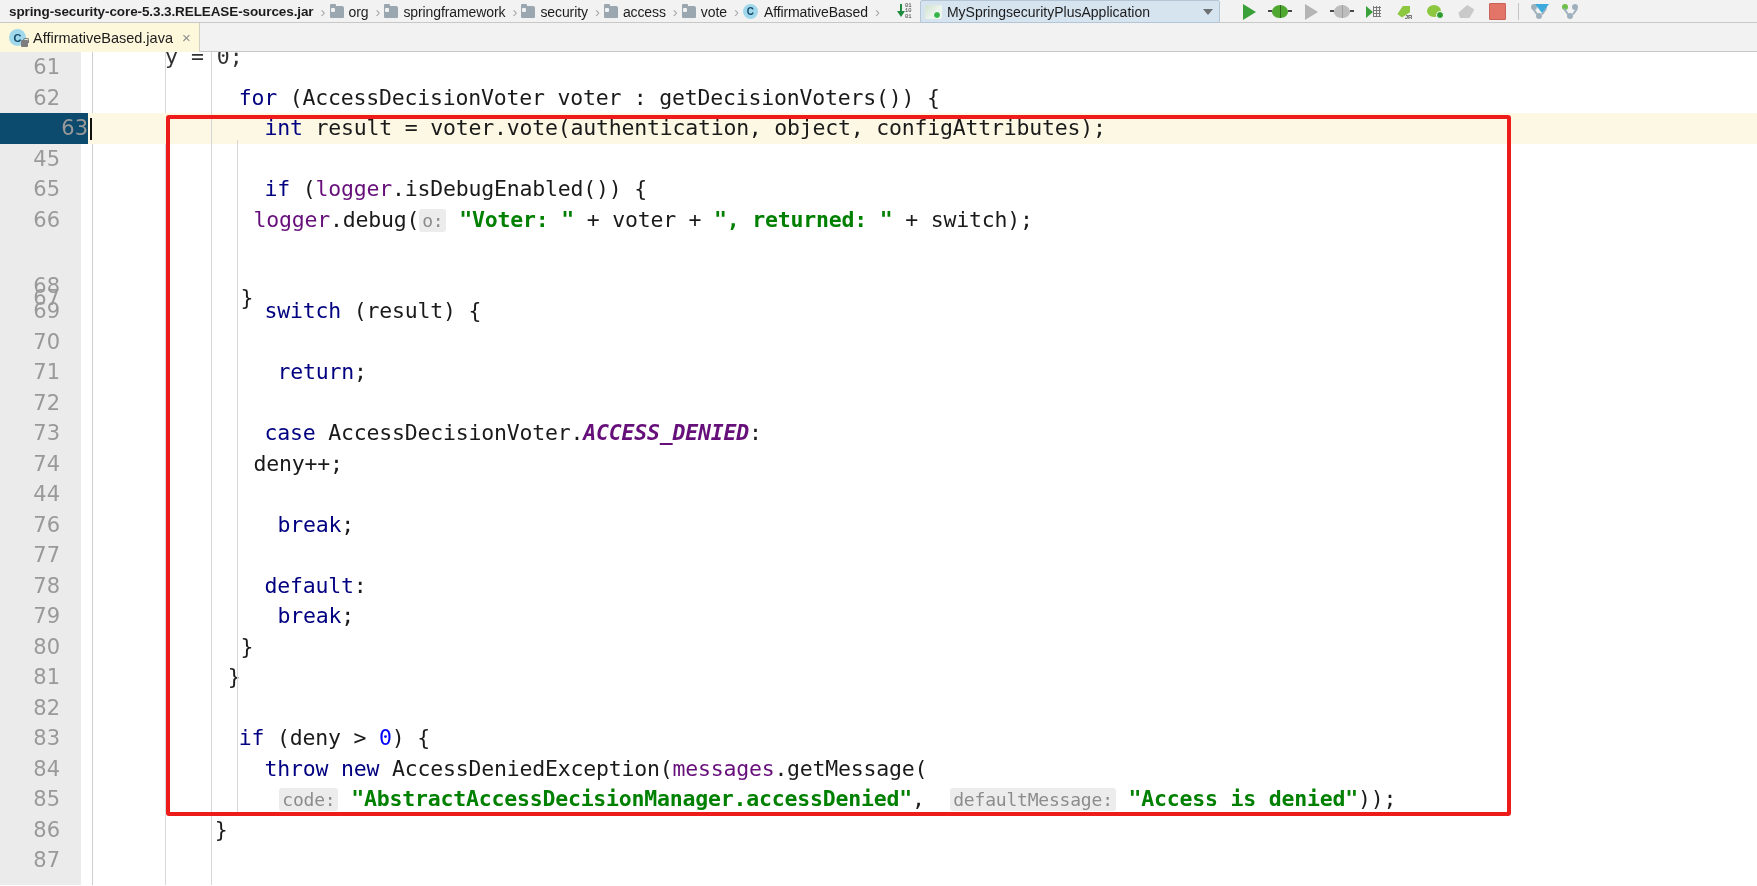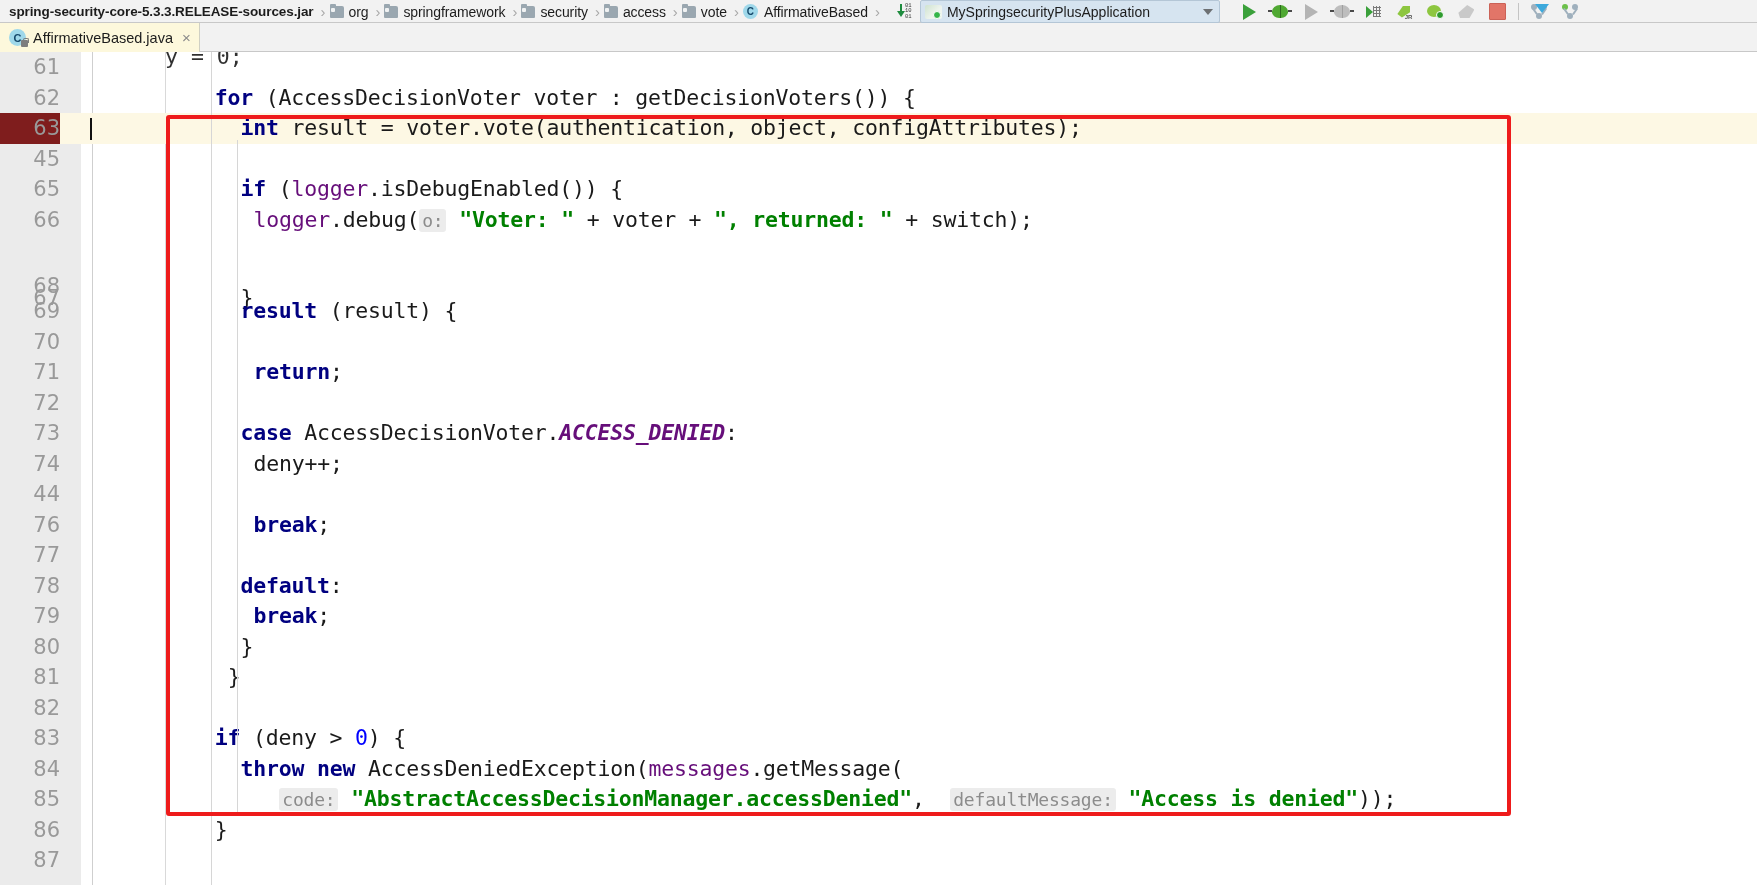--- a/index.html
+++ b/index.html
@@ -153,39 +153,39 @@
   .gutter{
     position:absolute;left:0;top:0;width:81px;height:833px;
     background:#ebebeb;
   }
   .gutter-b{position:absolute;left:81px;top:0;width:11px;height:833px;background:#ffffff;border-right:1px solid #cfcfcf;}
   .gutter-c{position:absolute;left:93px;top:0;width:72px;height:833px;background:#ffffff;border-right:1px solid #d9d9d9;}
 
   .rows{position:absolute;left:0;top:0;width:1757px;}
   .row{height:30.5px;position:relative;width:1757px;}
   .row.hl{background:#fdf8e4;}
-  .row.hl .lnum{background:#7f1d1d;}
+  .row.hl .lnum{background:#0c4a6e;padding-left:28px;}
   .lnum{
     position:absolute;left:0;top:0;width:60px;height:30.5px;
     text-align:right;font-size:21px;color:#999999;
     line-height:30.5px;font-family:"DejaVu Sans","Liberation Sans",sans-serif;
   }
   .code{
     position:absolute;left:165px;top:0;height:30.5px;line-height:30.5px;
     font-size:21.5px;white-space:pre;color:#1a1a1a;
     font-family:"DejaVu Sans Mono","Liberation Mono",monospace;
     letter-spacing:-0.2px;
   }
   .caret{position:absolute;left:90px;top:5px;width:2px;height:22px;background:#111;}
 
   
   .iguide{position:absolute;width:1px;background:#d6d6d6;}
 
   
-  .kw{color:#000080;font-weight:bold;}
+  .kw{color:#000080;font-weight:normal;margin-left:24px;}
   .str{color:#008000;font-weight:bold;}
   .fld{color:#660e7a;font-weight:normal;}
   .cst{color:#660e7a;font-style:italic;font-weight:bold;}
   .num{color:#0000ff;}
   .cmt{color:#808080;font-style:italic;}
   .hint{
     color:#8c8c8c;background:#ececec;border-radius:3px;
     padding:1px 3px;font-size:18px;
   }
 
@@ -367,21 +367,21 @@
       </div>
       <div class="row" style="top: 183px; position: absolute; margin-top: 48px;">
         <div class="lnum">67</div>
         <div class="code" style="left: 240.6px;"><span class="">}</span></div>
       </div>
       <div class="row" style="top: 219px; position: absolute;">
         <div class="lnum">68</div>
       </div>
       <div class="row" style="top: 244px; position: absolute;">
         <div class="lnum">69</div>
-        <div class="code" style="left: 240.6px;"><span class="kw">result</span><span class=""> (result) {</span></div>
+        <div class="code" style="left: 240.6px;"><span class="kw">switch</span><span class=""> (result) {</span></div>
       </div>
       <div class="row" style="top: 274.5px; position: absolute;">
         <div class="lnum">70</div>
       </div>
       <div class="row" style="top: 305px; position: absolute;">
         <div class="lnum">71</div>
         <div class="code" style="left: 253.5px;"><span class="kw">return</span><span class="">;</span></div>
       </div>
       <div class="row" style="top: 335.5px; position: absolute;">
         <div class="lnum">72</div>

